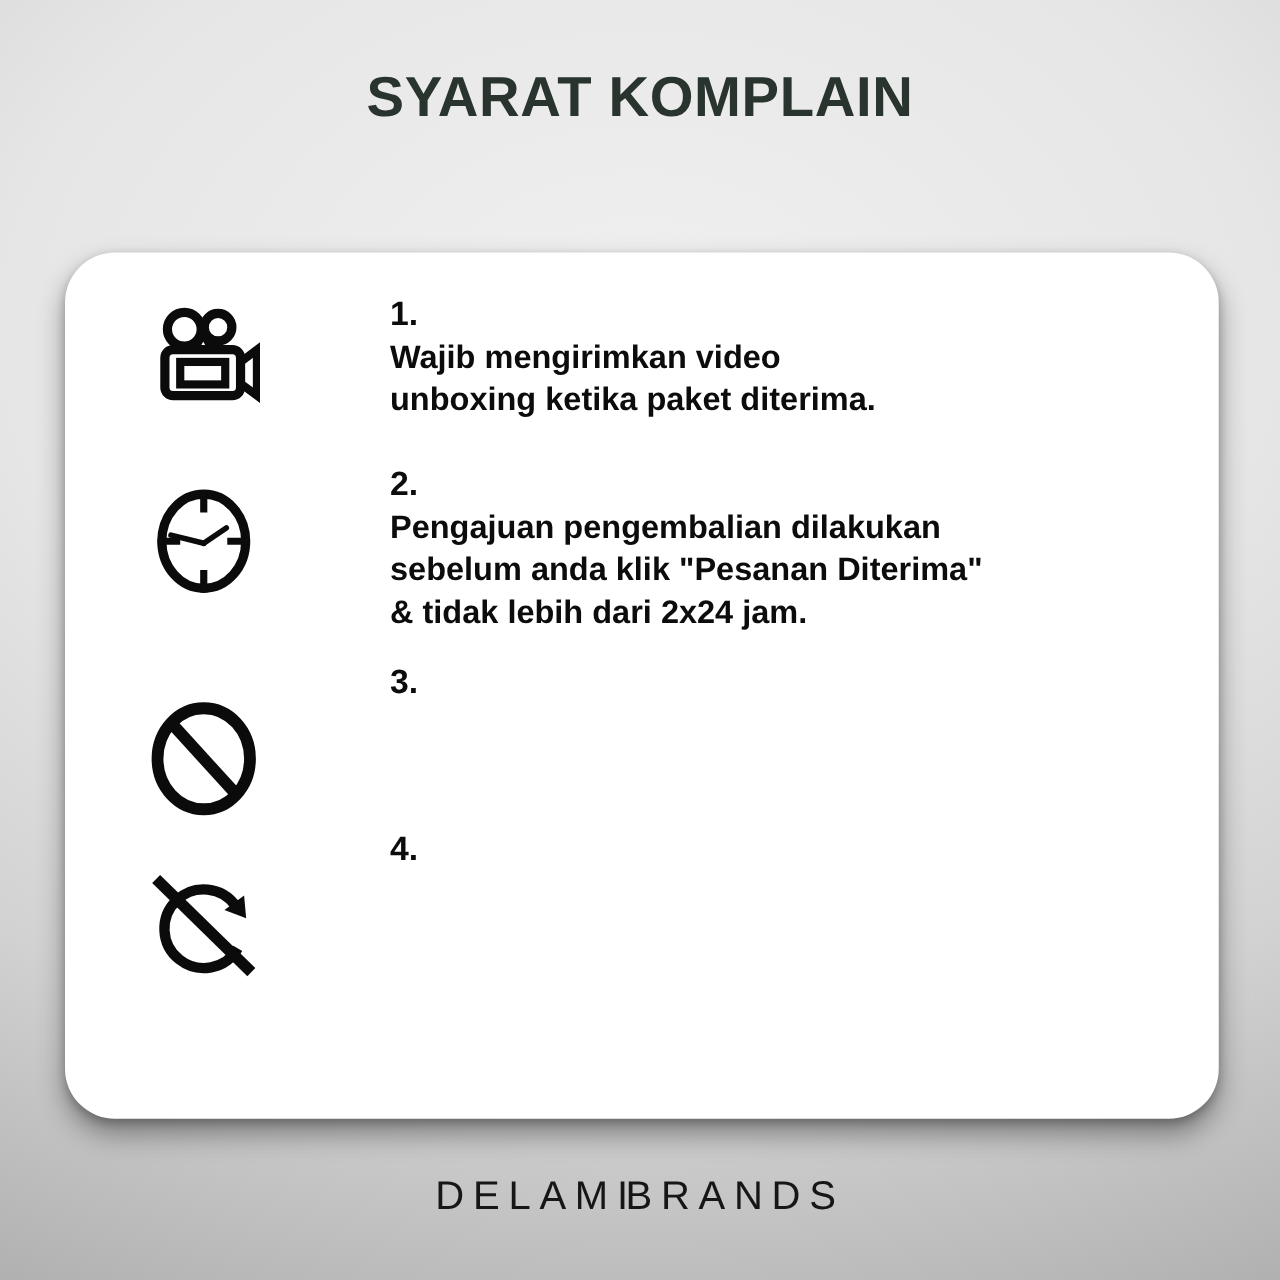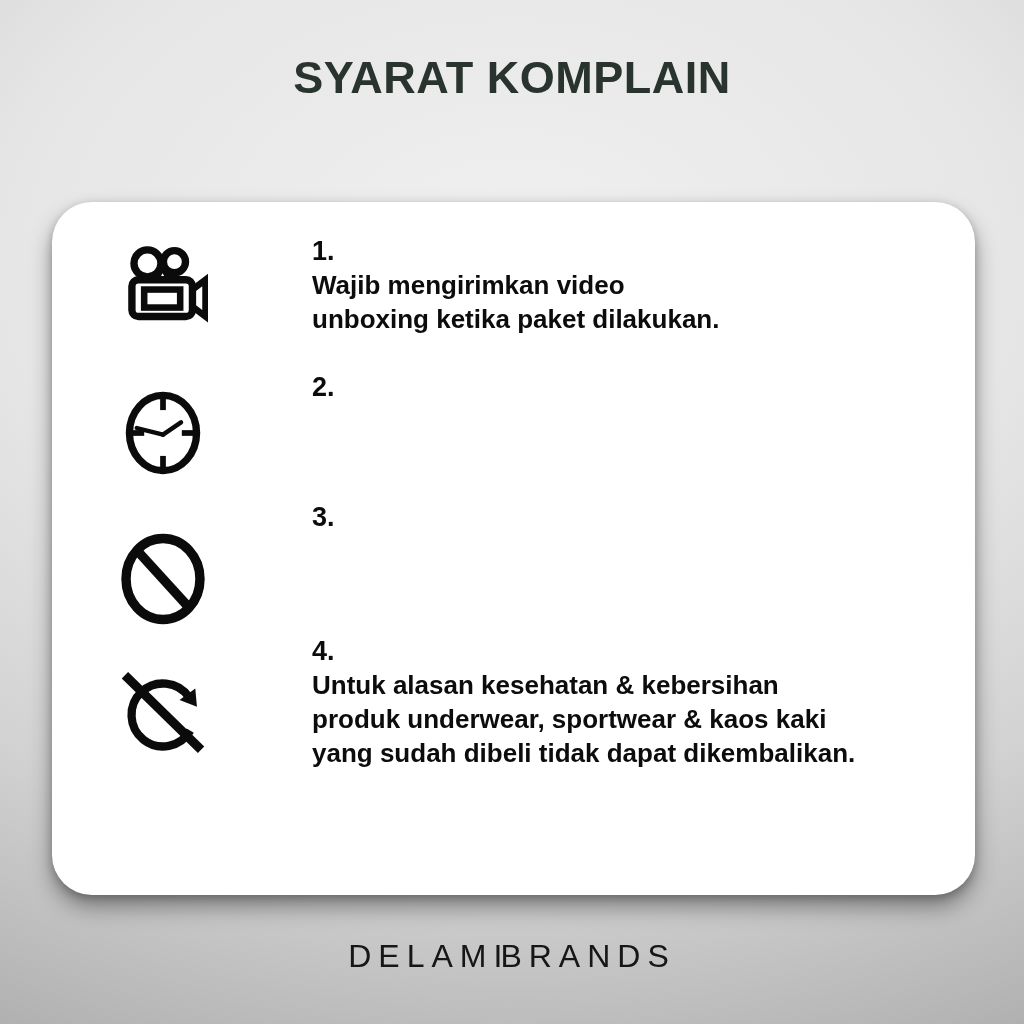--- a/index.html
+++ b/index.html
@@ -57,38 +57,41 @@
         <circle cx="69" cy="24" r="13.5" stroke="#0b0b0b" stroke-width="9"></circle>
         <path d="M54.5 31 L63.5 47 L45.5 47 Z" stroke="#0b0b0b" stroke-width="7" fill="none"></path>
         <rect x="17" y="46" width="74" height="45" rx="8" stroke="#0b0b0b" stroke-width="9" fill="#ffffff"></rect>
         <rect x="32" y="58" width="44" height="22" stroke="#0b0b0b" stroke-width="8" fill="#ffffff"></rect>
         <path d="M91 58 L107 46 L107 91 L91 79" stroke="#0b0b0b" stroke-width="8" fill="none" stroke-linejoin="miter"></path>
       </svg>
     </div>
     <div class="text-col">
       <div class="item-number">1.</div>
       <div class="item-text">Wajib mengirimkan video
-unboxing ketika paket dilakukan.</div>
+unboxing ketika paket diterima.</div>
     </div>
   </div>
 
   <div class="row r2">
     <div class="icon-col pt2">
       <svg width="82" height="90" viewBox="0 0 100 110" fill="none" xmlns="http://www.w3.org/2000/svg">
         <ellipse cx="50" cy="55" rx="41" ry="46" stroke="#0b0b0b" stroke-width="9"></ellipse>
         <line x1="50" y1="5" x2="50" y2="27" stroke="#0b0b0b" stroke-width="7"></line>
         <line x1="50" y1="83" x2="50" y2="105" stroke="#0b0b0b" stroke-width="7"></line>
         <line x1="5" y1="55" x2="27" y2="55" stroke="#0b0b0b" stroke-width="7"></line>
         <line x1="73" y1="55" x2="95" y2="55" stroke="#0b0b0b" stroke-width="7"></line>
         <line x1="50" y1="57" x2="18" y2="49" stroke="#0b0b0b" stroke-width="5.5" stroke-linecap="round"></line>
         <line x1="50" y1="57" x2="72" y2="42" stroke="#0b0b0b" stroke-width="5.5" stroke-linecap="round"></line>
       </svg>
     </div>
     <div class="text-col">
       <div class="item-number">2.</div>
+      <div class="item-text">Pengajuan pengembalian dilakukan
+sebelum anda klik "Pesanan Diterima"
+&amp; tidak lebih dari 2x24 jam.</div>
     </div>
   </div>
 
   <div class="row r3">
     <div class="icon-col pt3">
       <svg width="86" height="94" viewBox="0 0 100 108" fill="none" xmlns="http://www.w3.org/2000/svg">
         <ellipse cx="50" cy="54" rx="43" ry="47" stroke="#0b0b0b" stroke-width="11"></ellipse>
         <line x1="20" y1="21" x2="81" y2="88" stroke="#0b0b0b" stroke-width="11"></line>
       </svg>
     </div>
@@ -100,23 +103,20 @@
   <div class="row r4">
     <div class="icon-col pt4">
       <svg width="96" height="100" viewBox="0 0 116 112" fill="none" xmlns="http://www.w3.org/2000/svg">
         <path d="M90.9 81 A38 38 0 1 1 89.1 40.2" stroke="#0b0b0b" stroke-width="10" fill="none"></path>
         <polygon points="99,52 97,30 78,44" fill="#0b0b0b"></polygon>
         <line x1="12" y1="14" x2="104" y2="104" stroke="#0b0b0b" stroke-width="11"></line>
       </svg>
     </div>
     <div class="text-col">
       <div class="item-number">4.</div>
-      <div class="item-text">Untuk alasan kesehatan &amp; kebersihan
-produk underwear, sportwear &amp; kaos kaki
-yang sudah dibeli tidak dapat dikembalikan.</div>
     </div>
   </div>
 
 </div>
 
 <div class="brand">
   <span class="part1">DELAMI</span><span class="part2">BRANDS</span>
 </div>
 
 </body></html>

